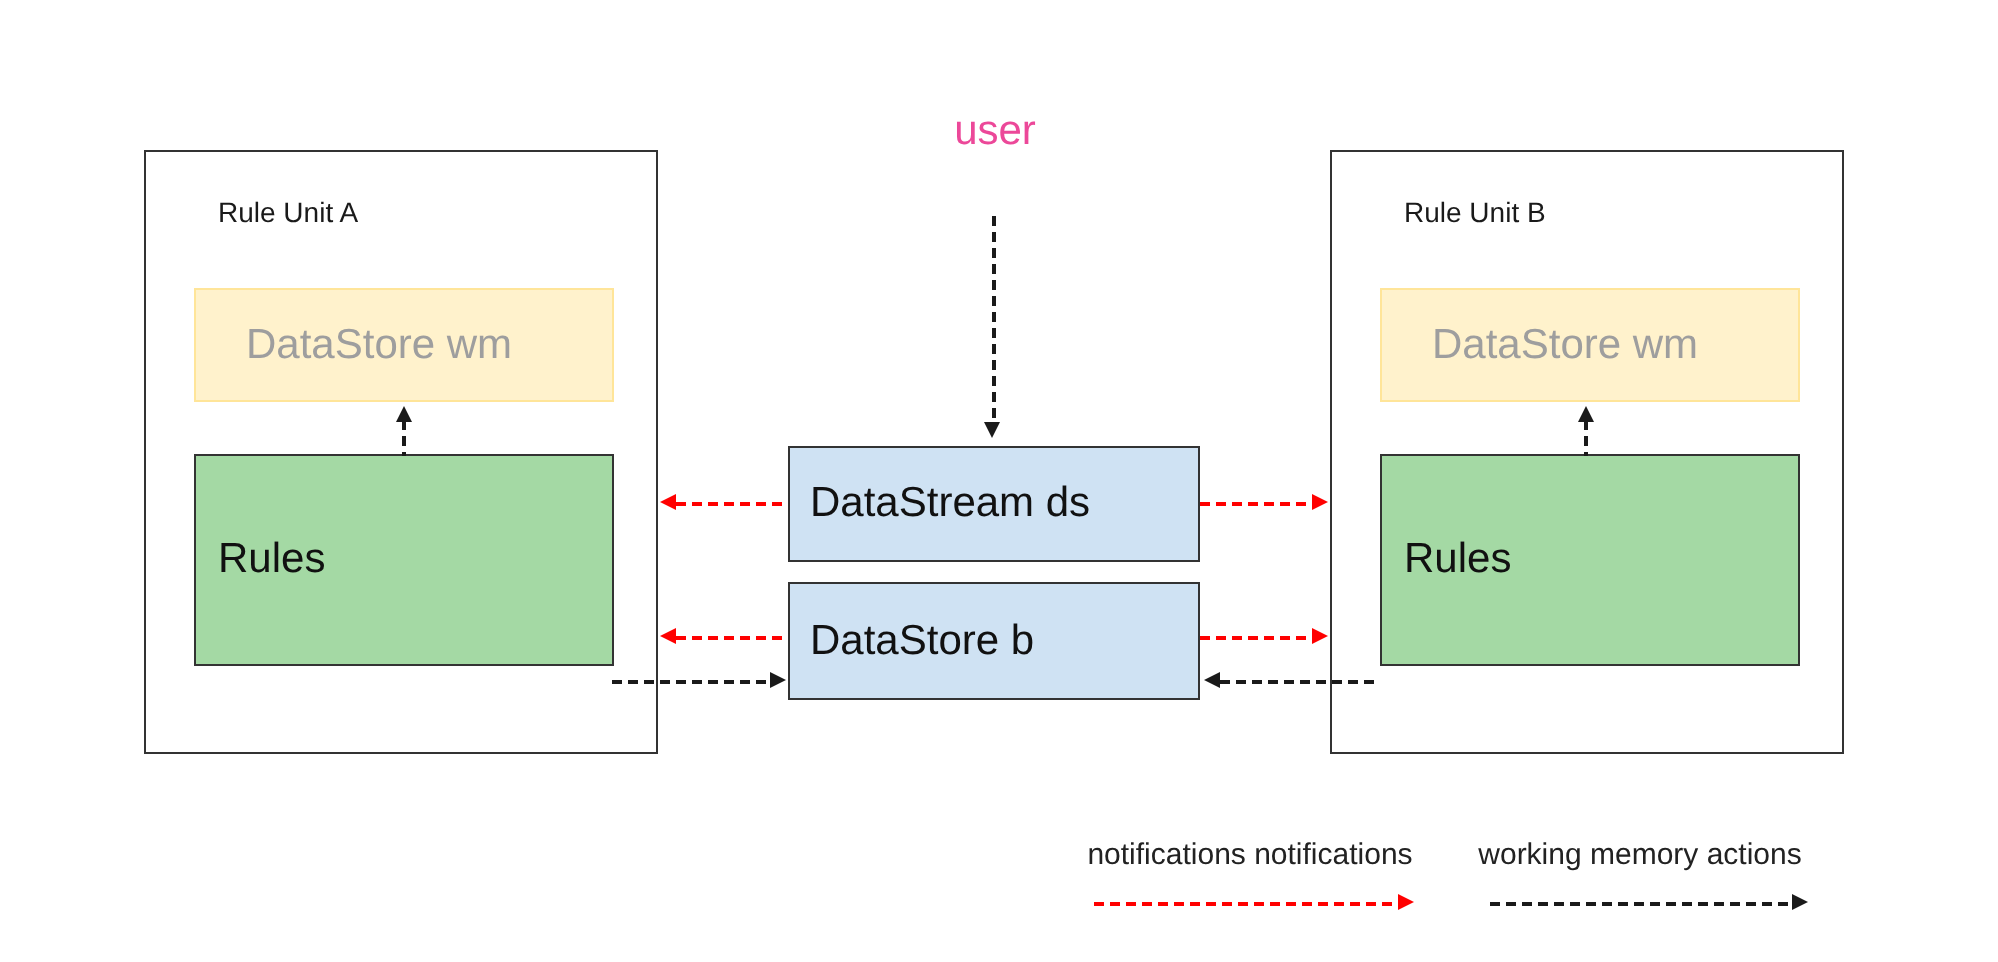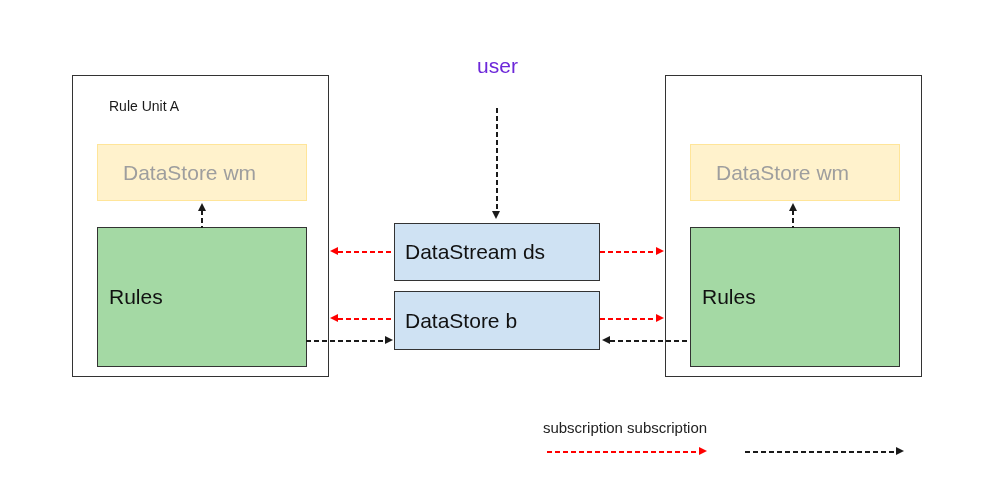--- a/index.html
+++ b/index.html
@@ -7,38 +7,38 @@
     position:relative;width:999px;height:481px;background:#ffffff;overflow:hidden;
     font-family:"Liberation Sans","DejaVu Sans",sans-serif;color:#111;
   }
   
   .unit{position:absolute;width:257px;height:302px;top:75px;background:#ffffff;
         border:1.5px solid #333;box-sizing:border-box;}
   .unit-title{position:absolute;left:36px;top:22px;font-size:14px;color:#1a1a1a;white-space:nowrap;}
   .ybox{position:absolute;left:24px;top:68px;width:210px;height:57px;background:#fff2cc;
         border:1.5px solid #ffe599;box-sizing:border-box;display:flex;align-items:center;
         padding-left:25px;font-size:21px;color:#9e9e9e;white-space:nowrap;}
-  .gbox{position:absolute;left:24px;top:151px;width:210px;height:140px;background:#a4d9a4;
+  .gbox{position:absolute;left:24px;top:151px;width:210px;height:106px;background:#a4d9a4;
         border:1.5px solid #333;box-sizing:border-box;display:flex;align-items:center;
         padding-left:11px;font-size:21px;color:#111;white-space:nowrap;}
   .chan{position:absolute;left:394px;width:206px;background:#cfe2f3;border:1.5px solid #333;
         box-sizing:border-box;display:flex;align-items:center;padding-left:10px;
         font-size:21px;color:#111;white-space:nowrap;}
   
   .dh{position:absolute;height:2px;background:repeating-linear-gradient(to right,var(--c) 0 5px,transparent 5px 8px);}
   .dv{position:absolute;width:2px;background:repeating-linear-gradient(to bottom,var(--c) 0 5px,transparent 5px 8px);}
   
   .ah{position:absolute;width:0;height:0;}
   .ah-right{border-top:4.5px solid transparent;border-bottom:4.5px solid transparent;border-left:8px solid var(--c);}
   .ah-left{border-top:4.5px solid transparent;border-bottom:4.5px solid transparent;border-right:8px solid var(--c);}
   .ah-up{border-left:4.5px solid transparent;border-right:4.5px solid transparent;border-bottom:8px solid var(--c);}
   .ah-down{border-left:4.5px solid transparent;border-right:4.5px solid transparent;border-top:8px solid var(--c);}
   .red{--c:#ff0000;} .blk{--c:#1a1a1a;}
   
-  .user-label{position:absolute;left:460px;top:54px;width:75px;text-align:center;font-size:21px;color:#6d28d9;}
+  .user-label{position:absolute;left:460px;top:54px;width:75px;text-align:center;font-size:21px;color:#ec4899;}
   .legend-label{position:absolute;top:419px;width:212px;text-align:center;font-size:15px;color:#222;white-space:nowrap;}
 </style>
 </head>
 <body>
 
 <div id="canvas">
 
   <div class="user-label">user</div>
   <div class="dv blk" style="left:496px;top:108px;height:103px;"></div>
   <div class="ah ah-down blk" style="left:492px;top:211px;"></div>
@@ -50,20 +50,21 @@
     </div>
     <div class="gbox">
       <span>Rules</span>
     </div>
   </div>
 
   <div class="dv blk" style="left:201px;top:210px;height:18px;"></div>
   <div class="ah ah-up blk" style="left:198px;top:203px;"></div>
 
   <div class="unit" style="left:665px;">
+    <div class="unit-title">Rule Unit B</div>
     <div class="ybox">
       <span>DataStore wm</span>
     </div>
     <div class="gbox">
       <span>Rules</span>
     </div>
   </div>
 
   <div class="dv blk" style="left:792px;top:210px;height:18px;"></div>
   <div class="ah ah-up blk" style="left:789px;top:203px;"></div>
@@ -82,20 +83,21 @@
   <div class="dh red" style="left:600px;top:251px;width:56px;"></div>
   <div class="ah ah-right red" style="left:656px;top:247px;"></div>
   <div class="dh red" style="left:600px;top:318px;width:56px;"></div>
   <div class="ah ah-right red" style="left:656px;top:314px;"></div>
 
   <div class="dh blk" style="left:306px;top:340px;width:79px;"></div>
   <div class="ah ah-right blk" style="left:385px;top:336px;"></div>
   <div class="ah ah-left blk" style="left:602px;top:336px;"></div>
   <div class="dh blk" style="left:610px;top:340px;width:80px;"></div>
 
-  <div class="legend-label" style="left:519px;">subscription subscription</div>
+  <div class="legend-label" style="left:519px;">notifications notifications</div>
   <div class="dh red" style="left:547px;top:451px;width:152px;"></div>
   <div class="ah ah-right red" style="left:699px;top:447px;"></div>
 
+  <div class="legend-label" style="left:714px;">working memory actions</div>
   <div class="dh blk" style="left:745px;top:451px;width:151px;"></div>
   <div class="ah ah-right blk" style="left:896px;top:447px;"></div>
 
 </div>
 
 </body></html>

